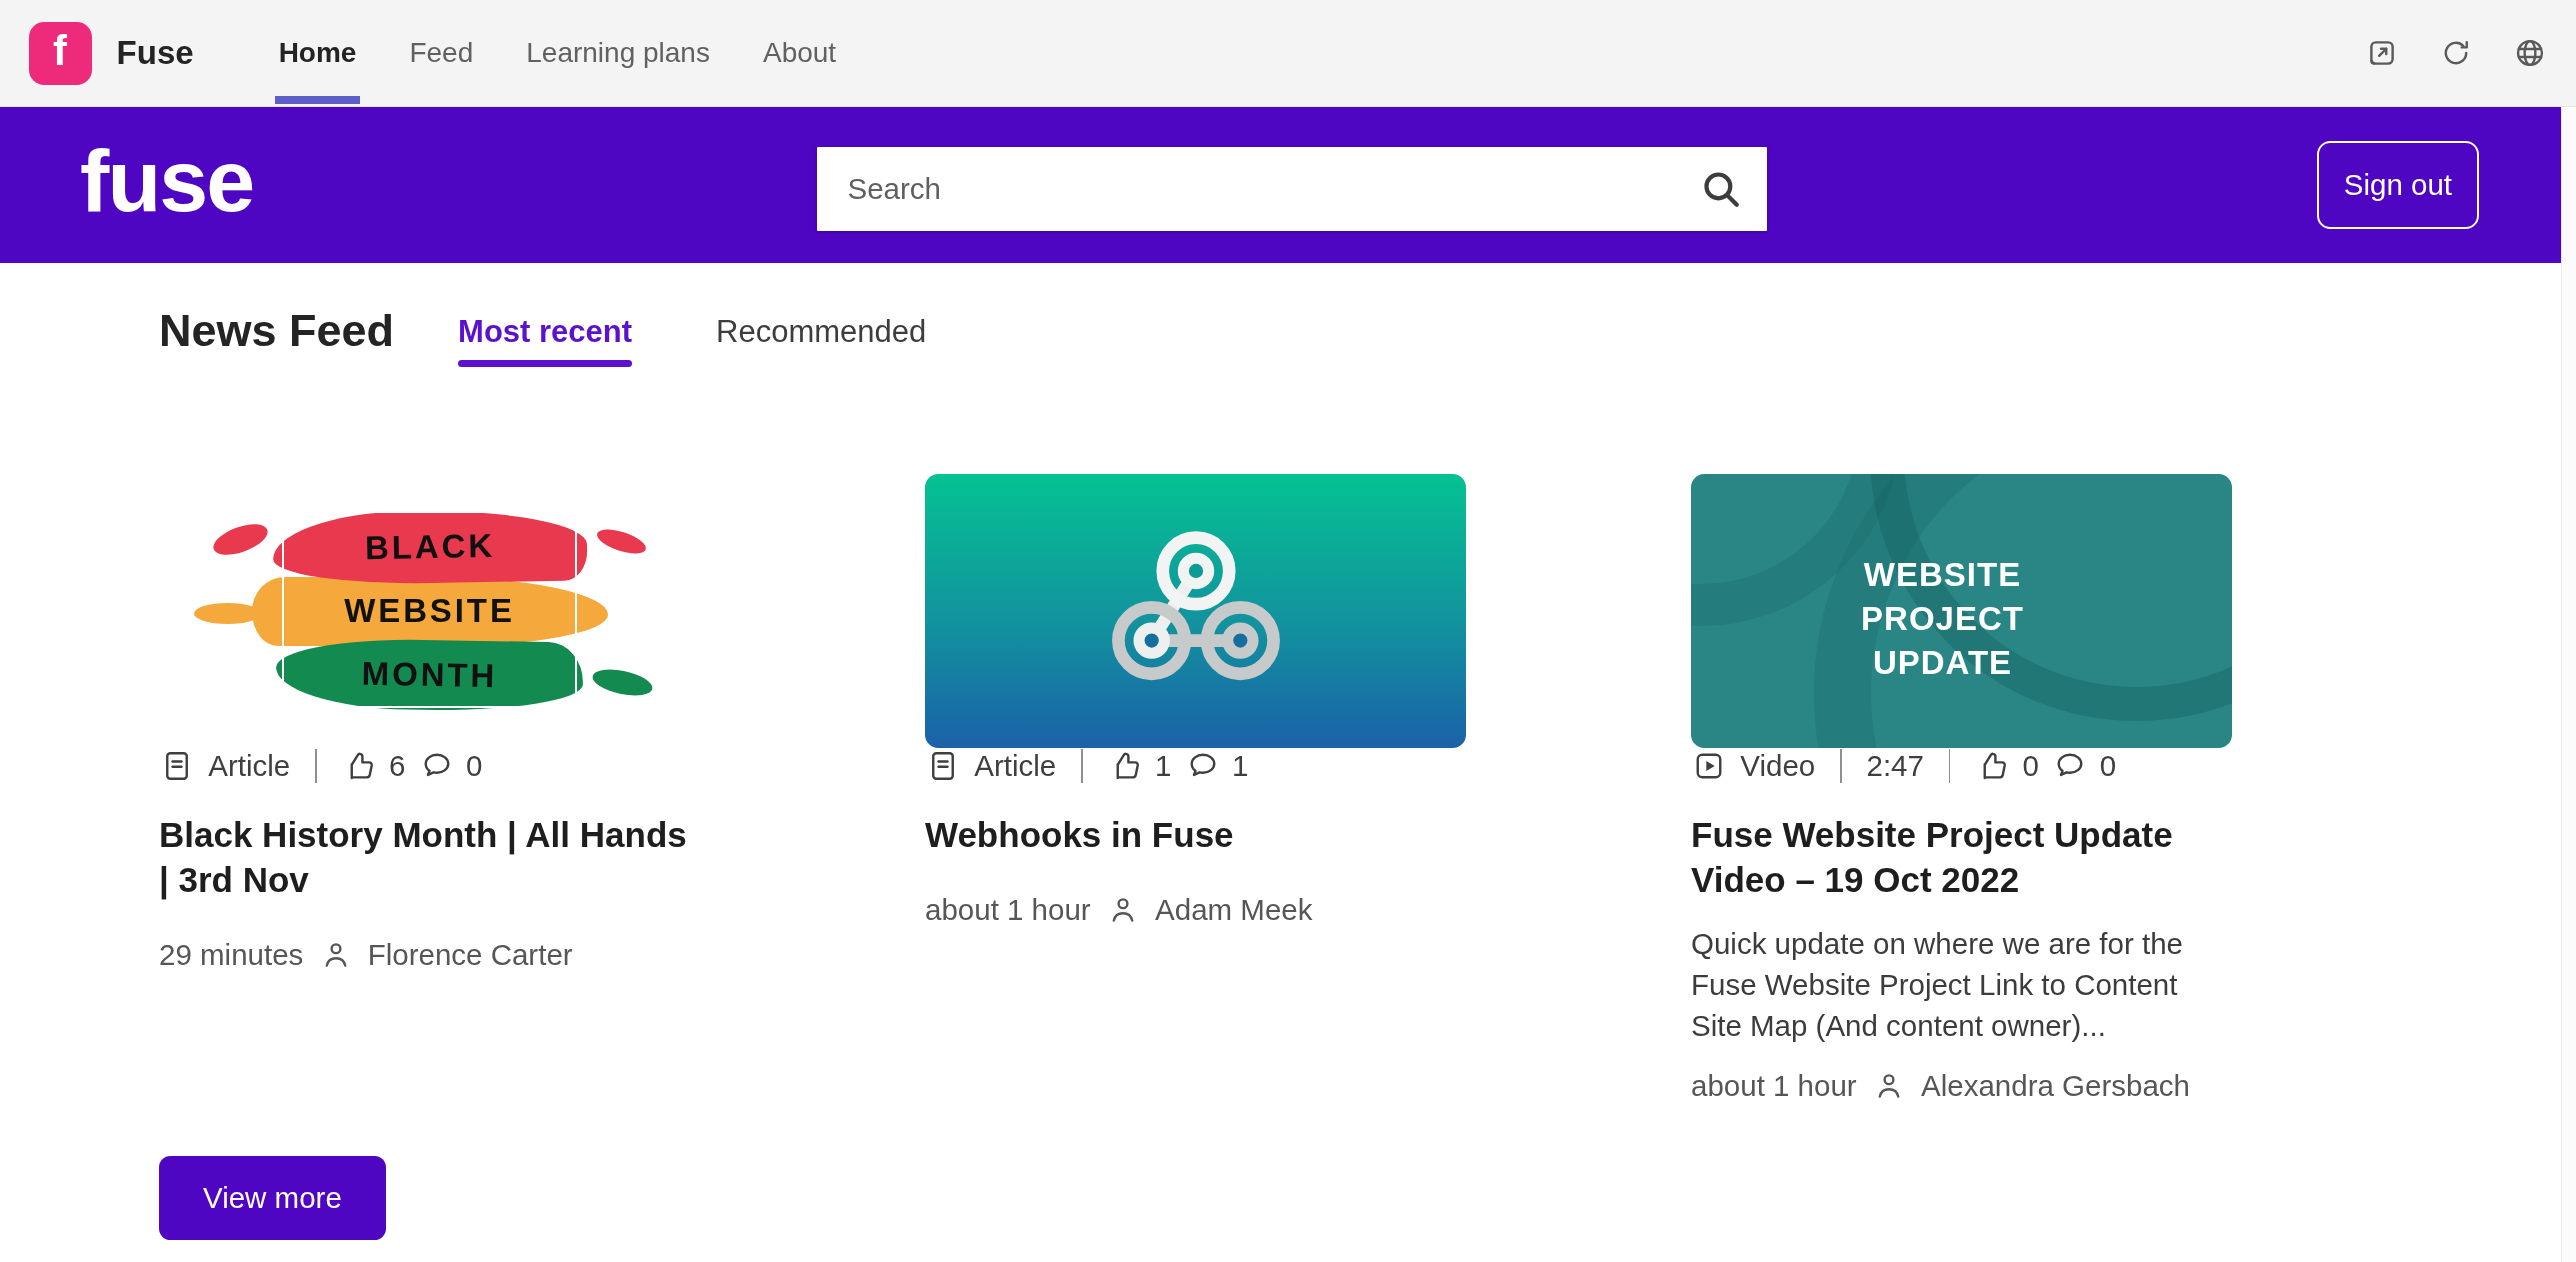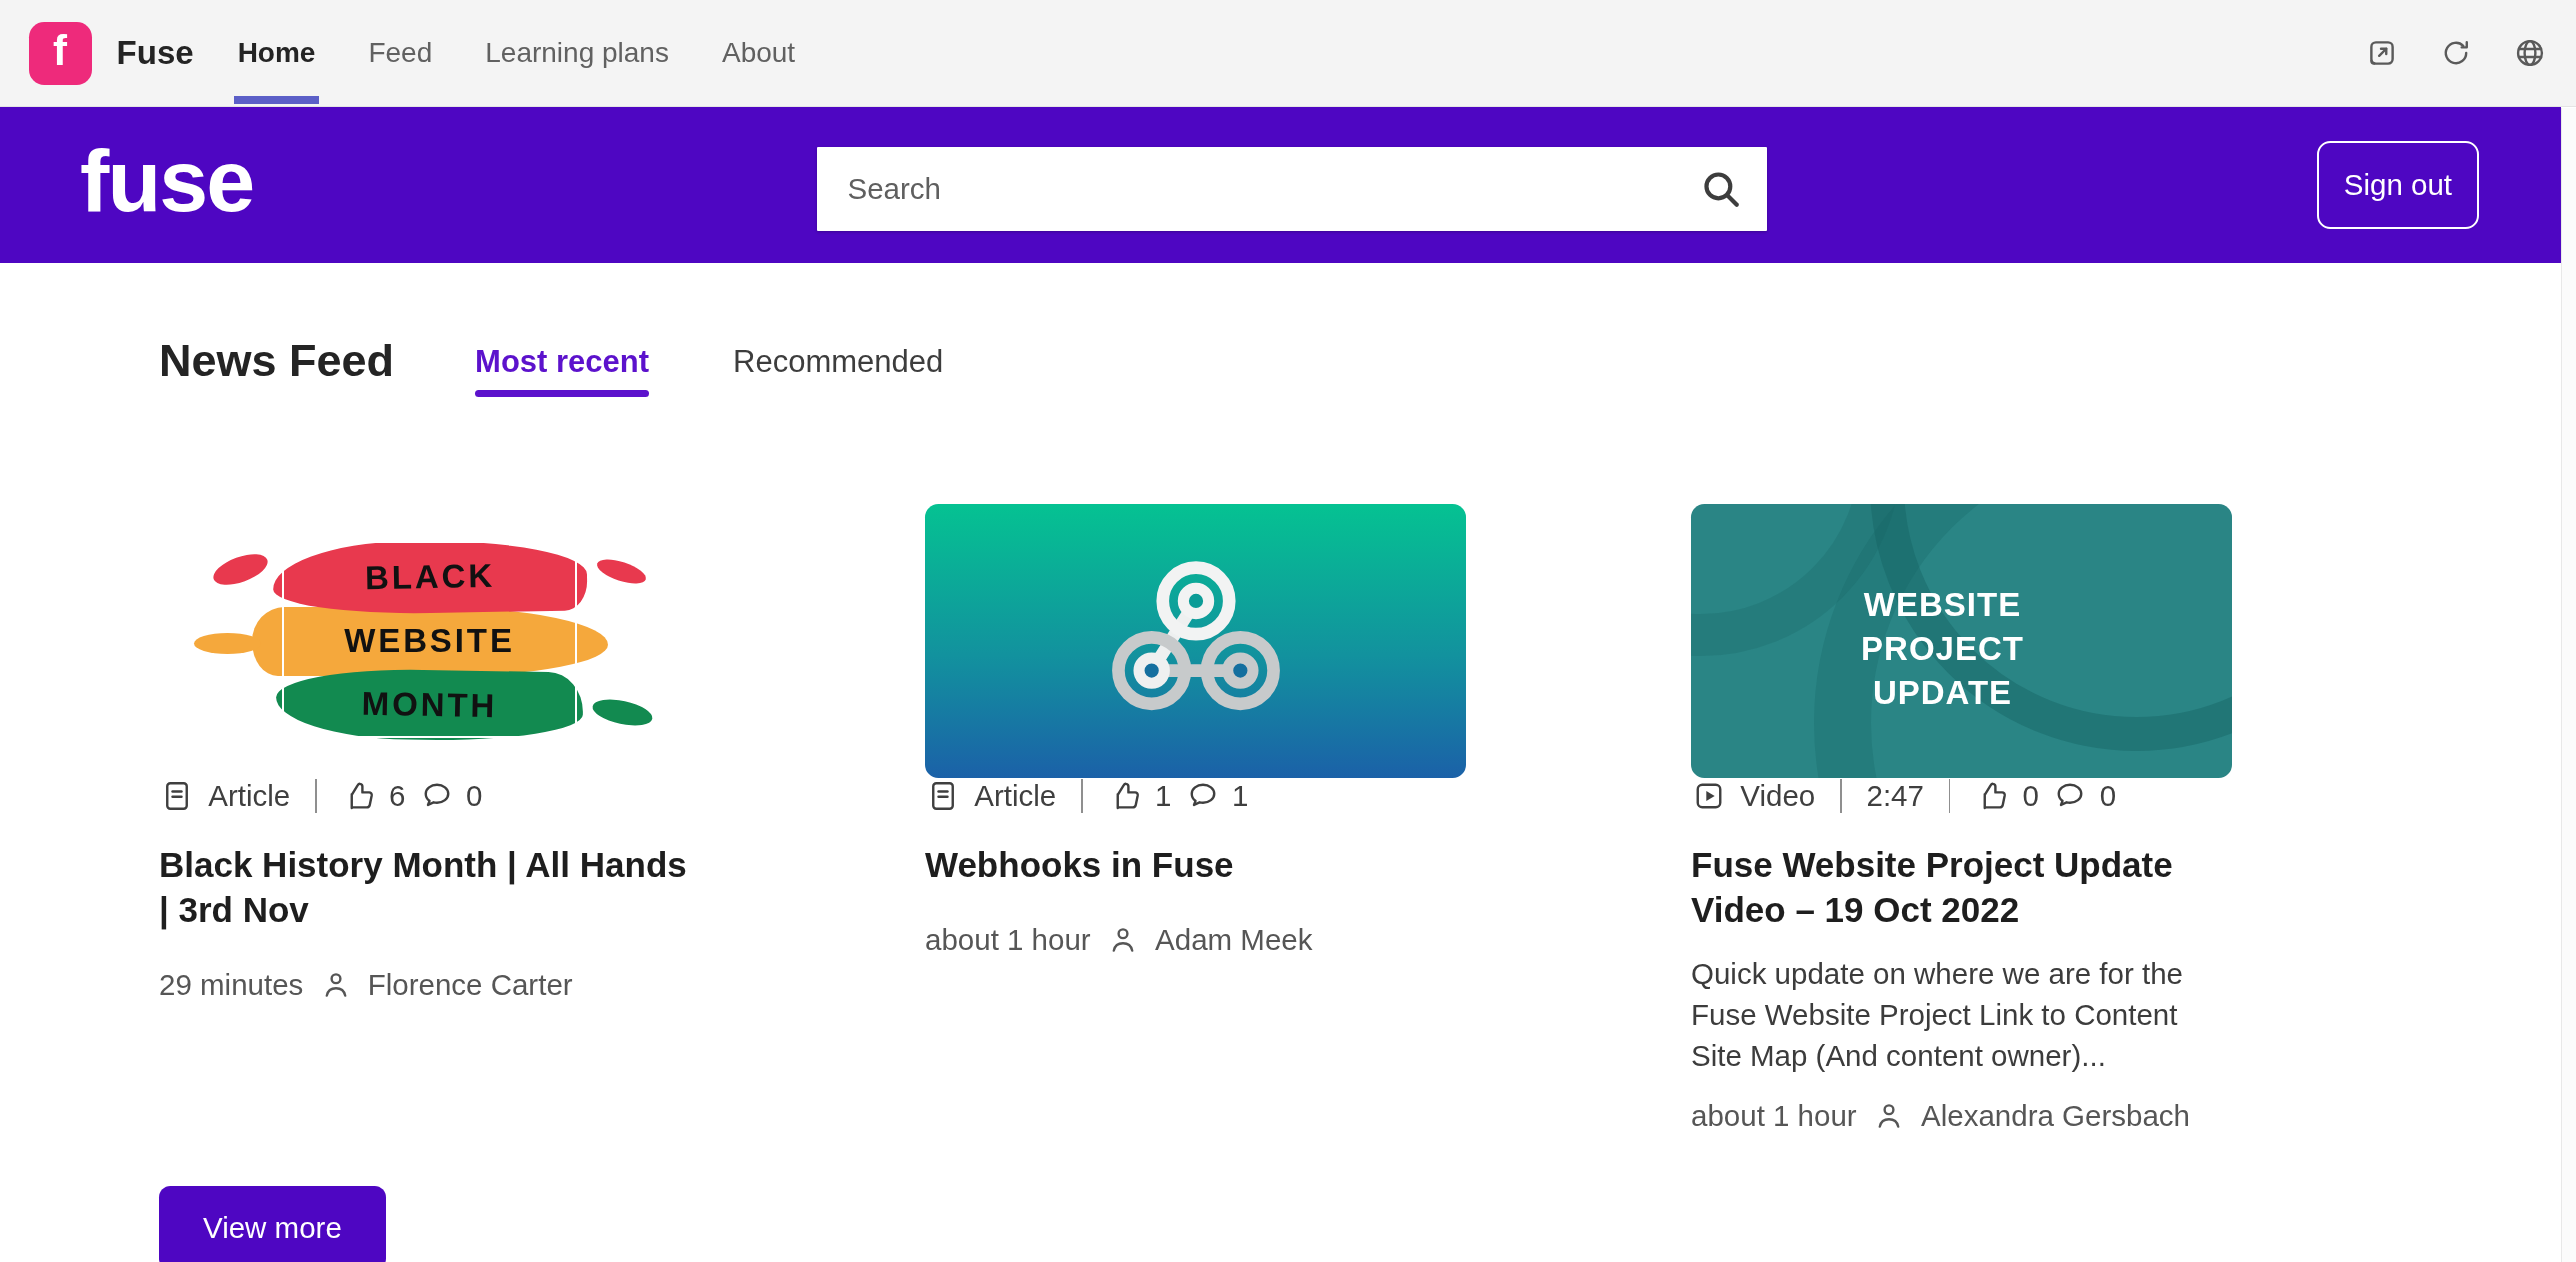--- a/index.html
+++ b/index.html
@@ -6,21 +6,21 @@
   html,body { width:2576px; height:1262px; overflow:hidden; background:#ffffff;
     font-family:"Liberation Sans", sans-serif; }
 
   
   .topbar { height:107px; background:#f4f4f4; border-bottom:1px solid #e4e4e4;
     display:flex; align-items:center; padding:0 28.6px; position:relative; }
   .app-logo { width:63px; height:63px; border-radius:15.2px; background:#ee2a7b;
     display:flex; align-items:center; justify-content:center; }
   .app-logo span { color:#fff; font-size:42px; font-weight:700; transform:translateY(-1.9px); }
   .brand { margin-left:25px; font-size:33px; font-weight:700; color:#242424; }
-  .topnav { display:flex; margin-left:44px; gap:53px; height:100%; align-items:center; }
+  .topnav { display:flex; margin-left:85px; gap:53px; height:100%; align-items:center; }
   .topnav .nav-item { font-size:28px; color:#616161; cursor:pointer; position:relative;
     height:100%; display:flex; align-items:center; }
   .topnav .nav-item.active { color:#242424; font-weight:600; }
   .topnav .nav-item.active::after { content:""; position:absolute; left:-3.8px; right:-3.8px;
     bottom:1.9px; height:8.6px; background:#5b5fc7; }
   .topbar-icons { margin-left:auto; display:flex; gap:40px; align-items:center; }
   .topbar-icons svg { width:34px; height:34px; stroke:#5a5a5a; fill:none;
     stroke-width:1.7; stroke-linecap:round; stroke-linejoin:round; cursor:pointer; }
 
   
@@ -40,21 +40,21 @@
     border:2.9px solid #ffffff; border-radius:13.3px; background:transparent; color:#fff;
     font-size:29.5px; display:flex; align-items:center; cursor:pointer;
     font-family:"Liberation Sans",sans-serif; }
 
   
   .scroll-track { position:absolute; right:0; top:108px; width:15.2px; height:1155px;
     background:#fbfbfb; border-left:1px solid #e8e8e8; }
 
   
   .content { padding:0 159px; }
-  .feed-header { margin-top:72px; display:flex; align-items:flex-end; gap:81px; }
+  .feed-header { margin-top:42px; display:flex; align-items:flex-end; gap:64px; }
   .page-title { font-size:45px; font-weight:600; color:#242424; padding-bottom:9.5px; }
   .tabs { display:flex; gap:84px; }
   .tab { font-size:31px; color:#3d3d3d; padding-bottom:17px; position:relative; cursor:pointer; }
   .tab.active { color:#5c12cc; font-weight:600; }
   .tab.active::after { content:""; position:absolute; left:0; right:0; bottom:0;
     height:6.7px; border-radius:3.8px; background:#5c12cc; }
 
   .cards { margin-top:107px; display:grid; grid-template-columns:repeat(3,541px);
     column-gap:225px; }
   .card { width:541px; }

